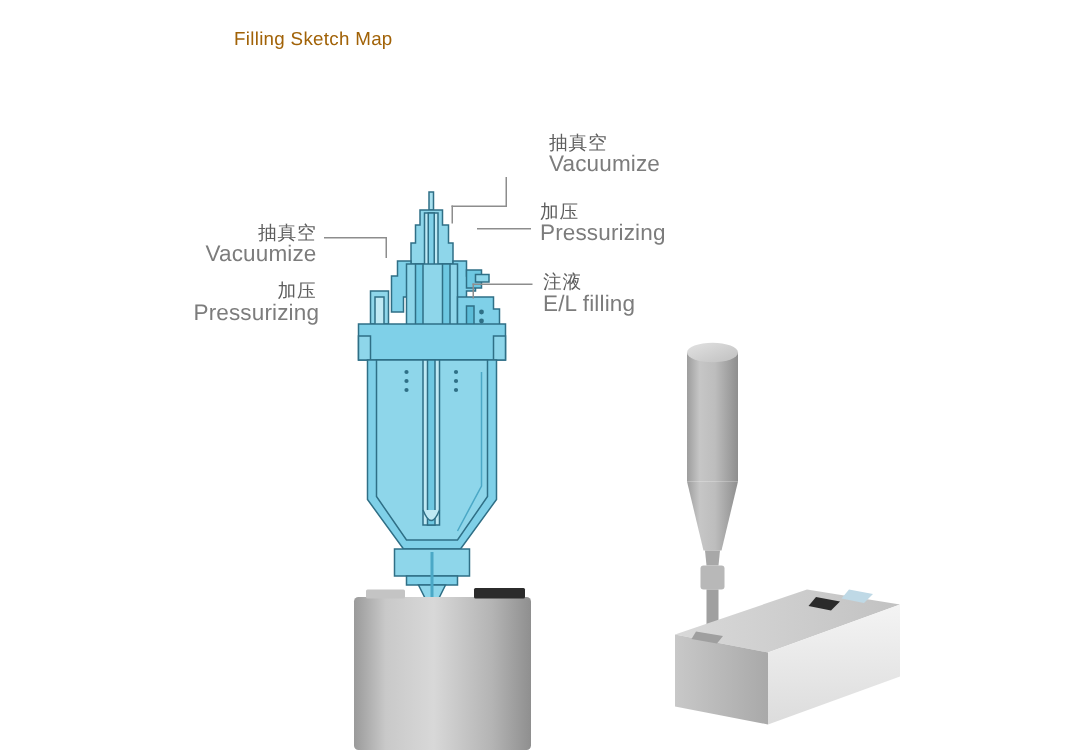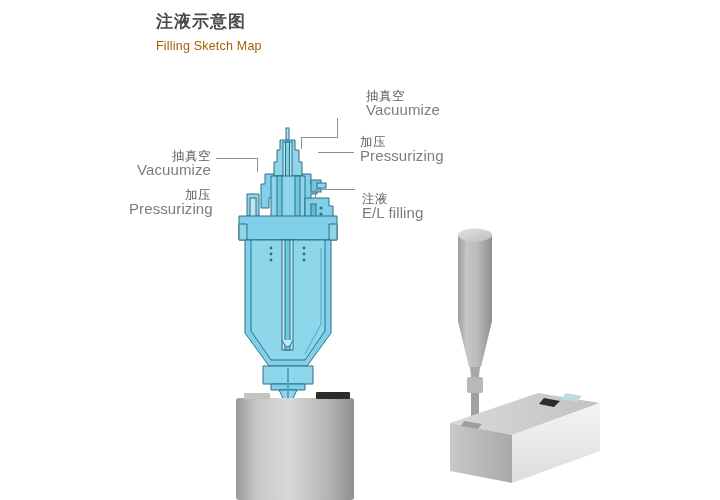--- a/index.html
+++ b/index.html
@@ -45,20 +45,21 @@
   
   .callout {
     position: absolute;
     white-space: nowrap;
   }
   .callout .cn {
     font-size: 12.5px;
     color: #5e5e5e;
     line-height: 15px;
     letter-spacing: 0.5px;
+    font-family: Liberation Mono, monospace;
   }
   .callout .en {
     font-size: 15px;
     color: #7c7c7c;
     line-height: 12px;
     letter-spacing: 0.1px;
   }
   .callout.right-side { text-align: left; }
   .callout.left-side  { text-align: right; }
 
@@ -75,21 +76,20 @@
     position: absolute;
     overflow: visible;
   }
 </style>
 </head>
 <body>
 
 <div id="stage">
 
   <div class="title-block">
-    <div class="title-cn">注液示意图</div>
     <div class="title-en">Filling Sketch Map</div>
   </div>
 
   <svg id="machine-svg" style="left:225px; top:128px;" width="130" height="275" viewBox="0 0 130 275">
     <g stroke="#2f6f86" stroke-width="1" stroke-linejoin="miter">
 
       <rect x="61" y="0" width="3" height="12" fill="#a9e1f0"></rect>
 
       <polygon points="55,12 70,12 70,22 74,22 74,34 77,34 77,48 49,48 49,34 52,34 52,22 55,22" fill="#8ed6ea"></polygon>
 
@@ -221,21 +221,21 @@
   <div class="callout right-side" style="left:366px; top:89px;">
     <div class="cn">抽真空</div>
     <div class="en">Vacuumize</div>
   </div>
 
   <div class="callout right-side" style="left:360px; top:135px;">
     <div class="cn">加压</div>
     <div class="en">Pressurizing</div>
   </div>
 
-  <div class="callout right-side" style="left:362px; top:192px;">
+  <div class="callout right-side" style="left:362px; top:182px;">
     <div class="cn">注液</div>
     <div class="en">E/L filling</div>
   </div>
 
   <div class="callout left-side" style="left:129px; top:149px; width:82px;">
     <div class="cn">抽真空</div>
     <div class="en">Vacuumize</div>
   </div>
 
   <div class="callout left-side" style="left:129px; top:188px; width:82px;">

